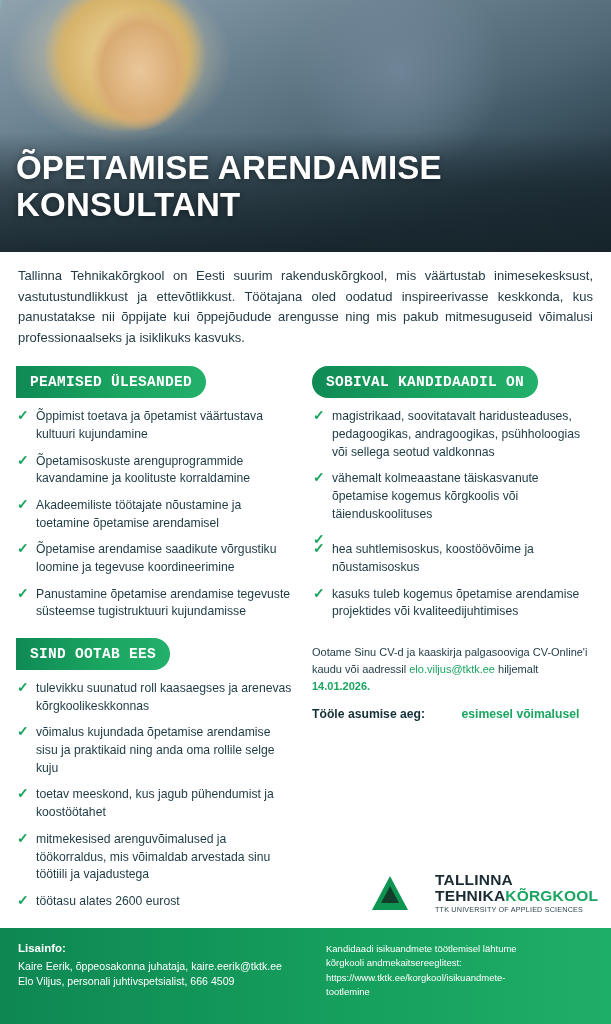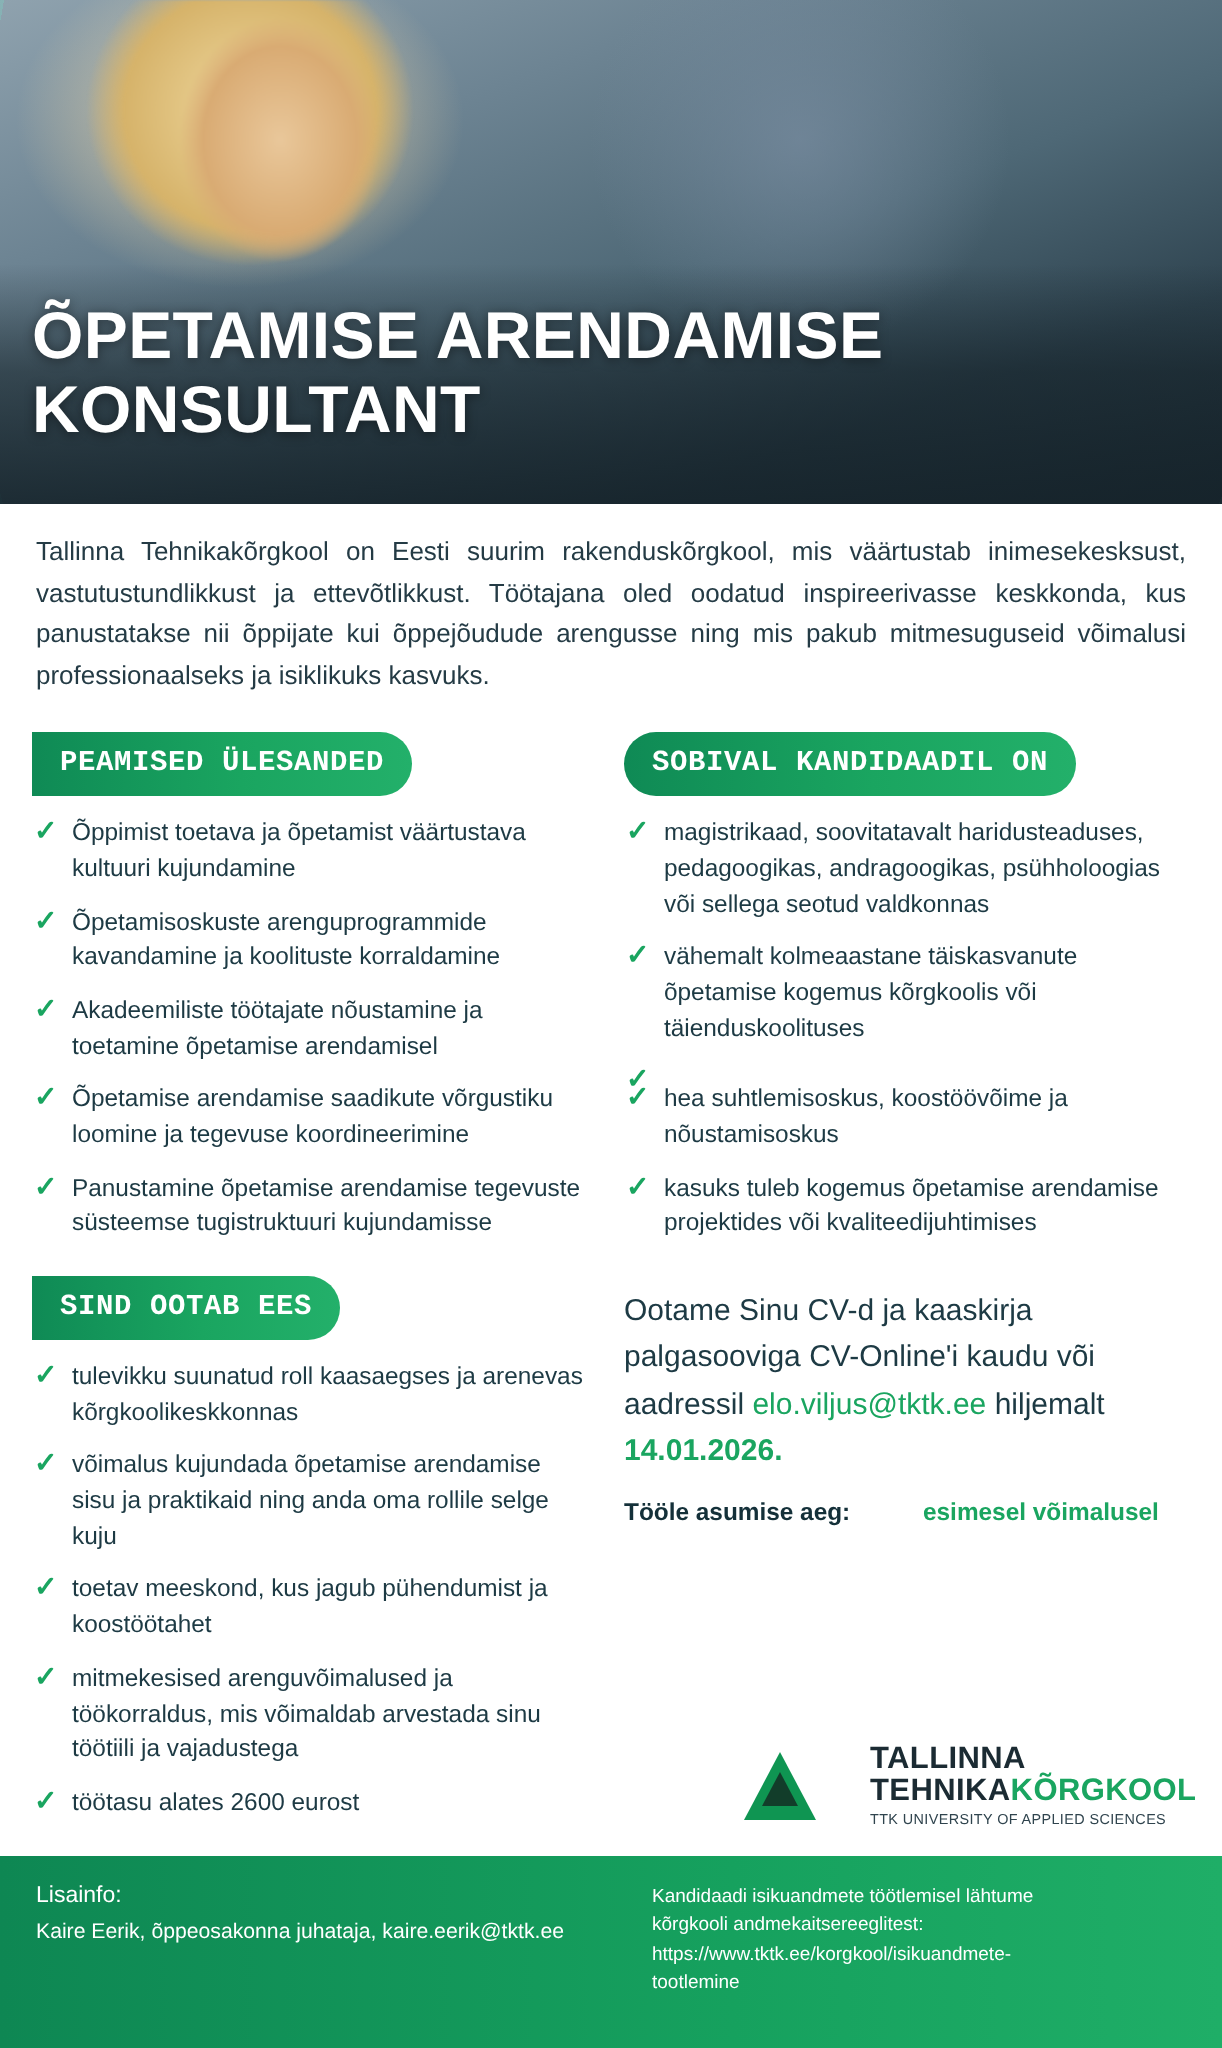--- a/index.html
+++ b/index.html
@@ -114,21 +114,21 @@
     width: 13px; height: 13px;
     color: #1aa560;
     font-size: 14px;
     line-height: 13px;
     font-weight: bold;
   }
 
   .apply {
     margin-top: 14px;
     color: #1d3a44;
-    font-size: 15px;
+    font-size: 11px;
     line-height: 1.55;
   }
   .apply .mail { color: #1aa560; }
   .apply .deadline { color: #1aa560; font-weight: bold; }
   .startline {
     margin-top: 12px;
     font-size: 12.2px;
     color: #143039;
     font-weight: bold;
   }
@@ -169,21 +169,21 @@
   .footer {
     position: absolute; left: 0; bottom: 0;
     width: 611px; height: 96px;
     background: #0f8a55;
     background: linear-gradient(90deg, #0e8753 0%, #16a15e 60%, #1fae67 100%);
     color: #ffffff;
     display: flex;
   }
   .footer-left { padding: 14px 10px 10px 18px; width: 318px; }
   .footer-right { padding: 14px 14px 10px 8px; width: 293px; }
-  .footer .f-title { font-weight: normal; font-size: 11.5px; margin-bottom: 5px; }
+  .footer .f-title { font-weight: bold; font-size: 11.5px; margin-bottom: 5px; }
   .footer .f-line { font-size: 10.6px; line-height: 1.45; }
   .footer-right .f-line { font-size: 9.5px; line-height: 1.5; }
 </style>
 </head>
 <body>
 
 <div class="page">
 
   <div class="hero">
     <div class="hero-photo"></div>
@@ -252,20 +252,21 @@
       <div class="l1">TALLINNA</div>
       <div class="l2"><span>TEHNIKA</span><span class="accent">KÕRGKOOL</span></div>
       <div class="l3">TTK UNIVERSITY OF APPLIED SCIENCES</div>
     </div>
   </div>
 
   <div class="footer">
     <div class="footer-left">
       <div class="f-title">Lisainfo:</div>
       <div class="f-line">Kaire Eerik, õppeosakonna juhataja, kaire.eerik@tktk.ee</div>
+      <div class="f-line">Elo Viljus, personali juhtivspetsialist, 666 4509</div>
     </div>
     <div class="footer-right">
       <div class="f-line">Kandidaadi  isikuandmete  töötlemisel  lähtume</div>
       <div class="f-line">kõrgkooli  andmekaitsereeglitest:</div>
       <div class="f-line">https://www.tktk.ee/korgkool/isikuandmete-</div>
       <div class="f-line">tootlemine</div>
     </div>
   </div>
 
 </div>

